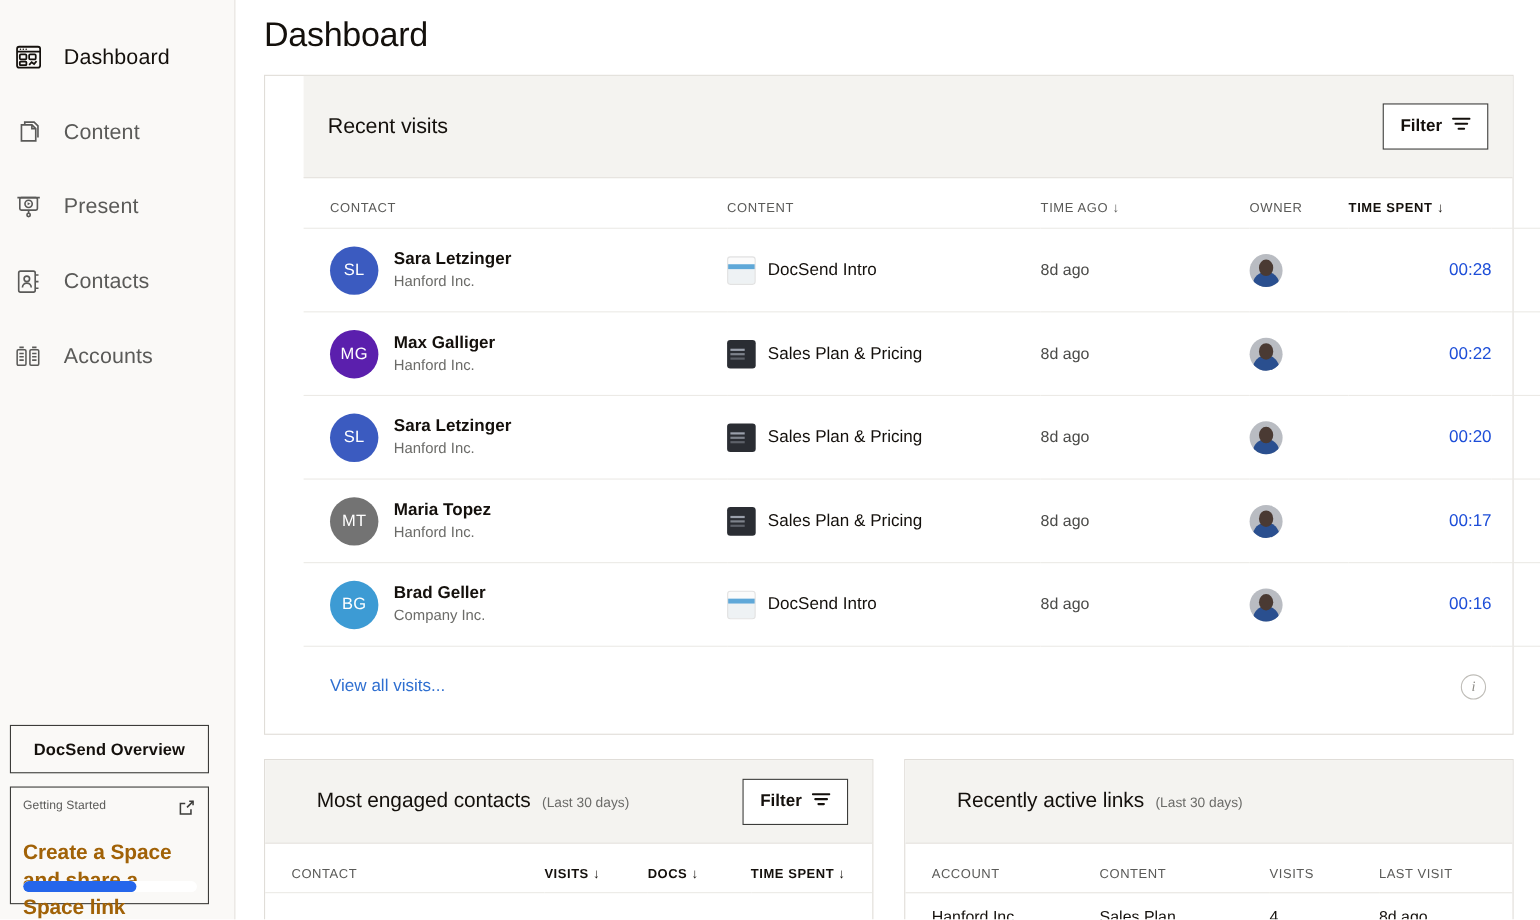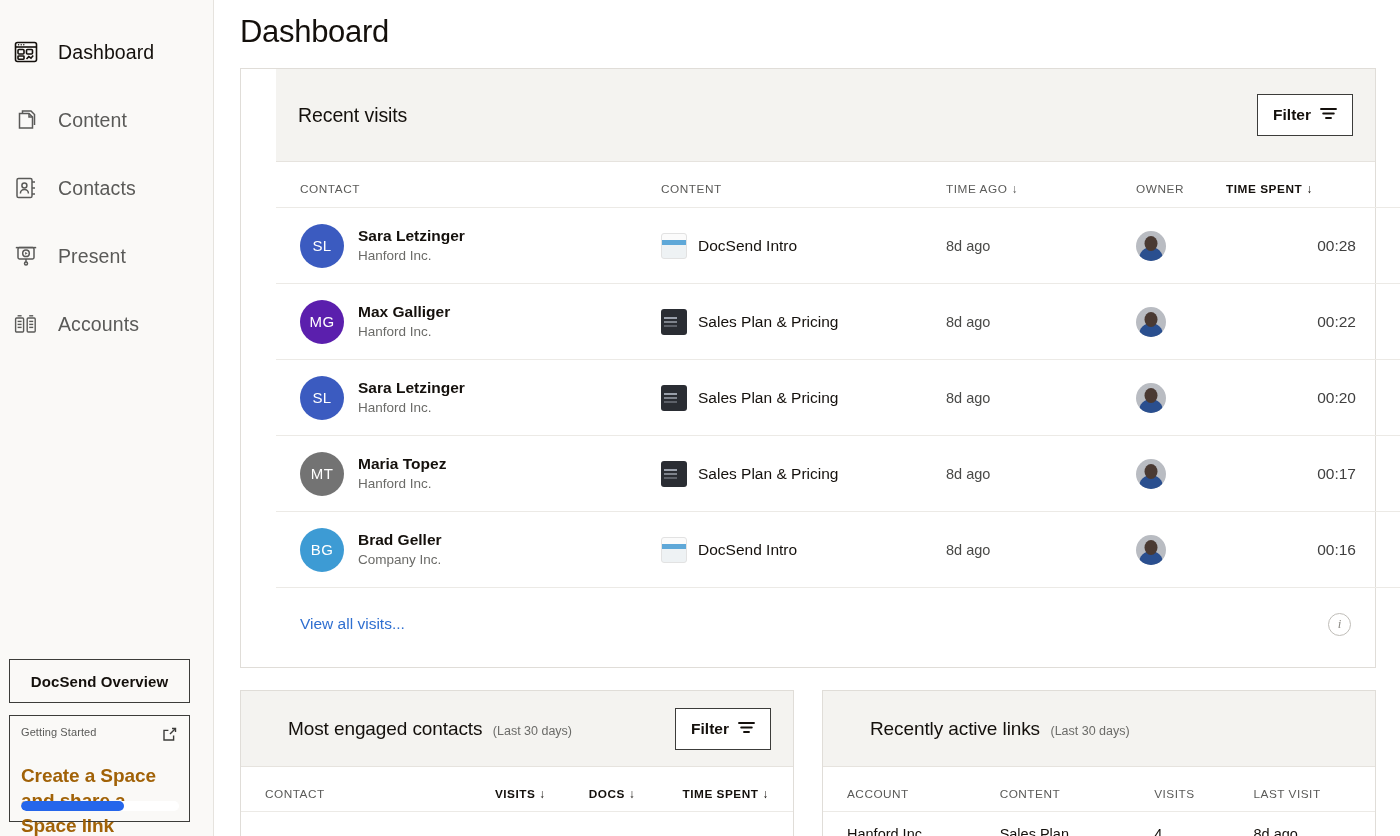--- a/index.html
+++ b/index.html
@@ -169,21 +169,21 @@
     transform: translateX(-50%);
     width: 24px; height: 24px; border-radius: 50% 50% 40% 40%;
     background: #2a4f8f;
   }
   .owner-av::before {
     content: ""; position: absolute; left: 50%; top: 18%;
     transform: translateX(-50%);
     width: 13px; height: 15px; border-radius: 50%;
     background: #4a3a33; z-index: 2;
   }
-  .timespent { font-size: 15.5px; color: #404040; text-align: right; }
+  .timespent { font-size: 15.5px; color: #1d4ed8; text-align: right; }
   .chev-cell { text-align: right; padding-right: 24px; }
 
   .card-foot {
     height: 72px; display: flex; align-items: center;
     justify-content: space-between; padding: 0 24px;
   }
   .view-all { font-size: 15.5px; color: #2f6fd0; cursor: pointer; }
   .info-circle {
     width: 23px; height: 23px; border-radius: 50%;
     border: 1.3px solid #bfbdb8; color: #8d8b86;
@@ -245,43 +245,43 @@
             <polyline points="16,6.5 16,10 19.5,10"></polyline>
           </svg>
         </span>
         <span class="nav-label">Content</span>
       </div>
 
 
       <div class="nav-item">
         <span class="nav-icon">
           <svg width="26" height="26" viewBox="0 0 26 26" fill="none" stroke="#5a5a58" stroke-width="1.5">
+            <line x1="2.8" y1="4.6" x2="23.2" y2="4.6"></line>
+            <rect x="5" y="4.6" width="16" height="11.4" rx="1.4"></rect>
+            <circle cx="13" cy="10.3" r="3.3"></circle>
+            <path d="M12.1 8.9 L14.6 10.3 L12.1 11.7 Z" fill="#5a5a58" stroke="none"></path>
+            <line x1="13" y1="16" x2="13" y2="19"></line>
+            <circle cx="13" cy="20.4" r="1.5"></circle>
+          </svg>
+        </span>
+        <span class="nav-label">Present</span>
+      </div>
+
+      <div class="nav-item">
+        <span class="nav-icon">
+          <svg width="26" height="26" viewBox="0 0 26 26" fill="none" stroke="#5a5a58" stroke-width="1.5">
             <rect x="4" y="3.5" width="15" height="19" rx="1.6"></rect>
             <line x1="19" y1="7" x2="22" y2="7"></line>
             <line x1="19" y1="13" x2="22" y2="13"></line>
             <line x1="19" y1="19" x2="22" y2="19"></line>
             <circle cx="11.4" cy="10.5" r="2.5"></circle>
             <path d="M7.4 18.4 c0-2.3 1.8-4 4-4 s4 1.7 4 4"></path>
           </svg>
         </span>
         <span class="nav-label">Contacts</span>
-      </div>
-
-      <div class="nav-item">
-        <span class="nav-icon">
-          <svg width="26" height="26" viewBox="0 0 26 26" fill="none" stroke="#5a5a58" stroke-width="1.5">
-            <line x1="2.8" y1="4.6" x2="23.2" y2="4.6"></line>
-            <rect x="5" y="4.6" width="16" height="11.4" rx="1.4"></rect>
-            <circle cx="13" cy="10.3" r="3.3"></circle>
-            <path d="M12.1 8.9 L14.6 10.3 L12.1 11.7 Z" fill="#5a5a58" stroke="none"></path>
-            <line x1="13" y1="16" x2="13" y2="19"></line>
-            <circle cx="13" cy="20.4" r="1.5"></circle>
-          </svg>
-        </span>
-        <span class="nav-label">Present</span>
       </div>
 
       <div class="nav-item">
         <span class="nav-icon">
           <svg width="26" height="26" viewBox="0 0 26 26" fill="none" stroke="#5a5a58" stroke-width="1.4">
             <rect x="2.6" y="7" width="8" height="14" rx="1"></rect>
             <rect x="14.2" y="7" width="8" height="14" rx="1"></rect>
             <line x1="4.6" y1="4.8" x2="8.6" y2="4.8"></line>
             <line x1="16.2" y1="4.8" x2="20.2" y2="4.8"></line>
             <line x1="4.6" y1="10.4" x2="8.6" y2="10.4"></line>

